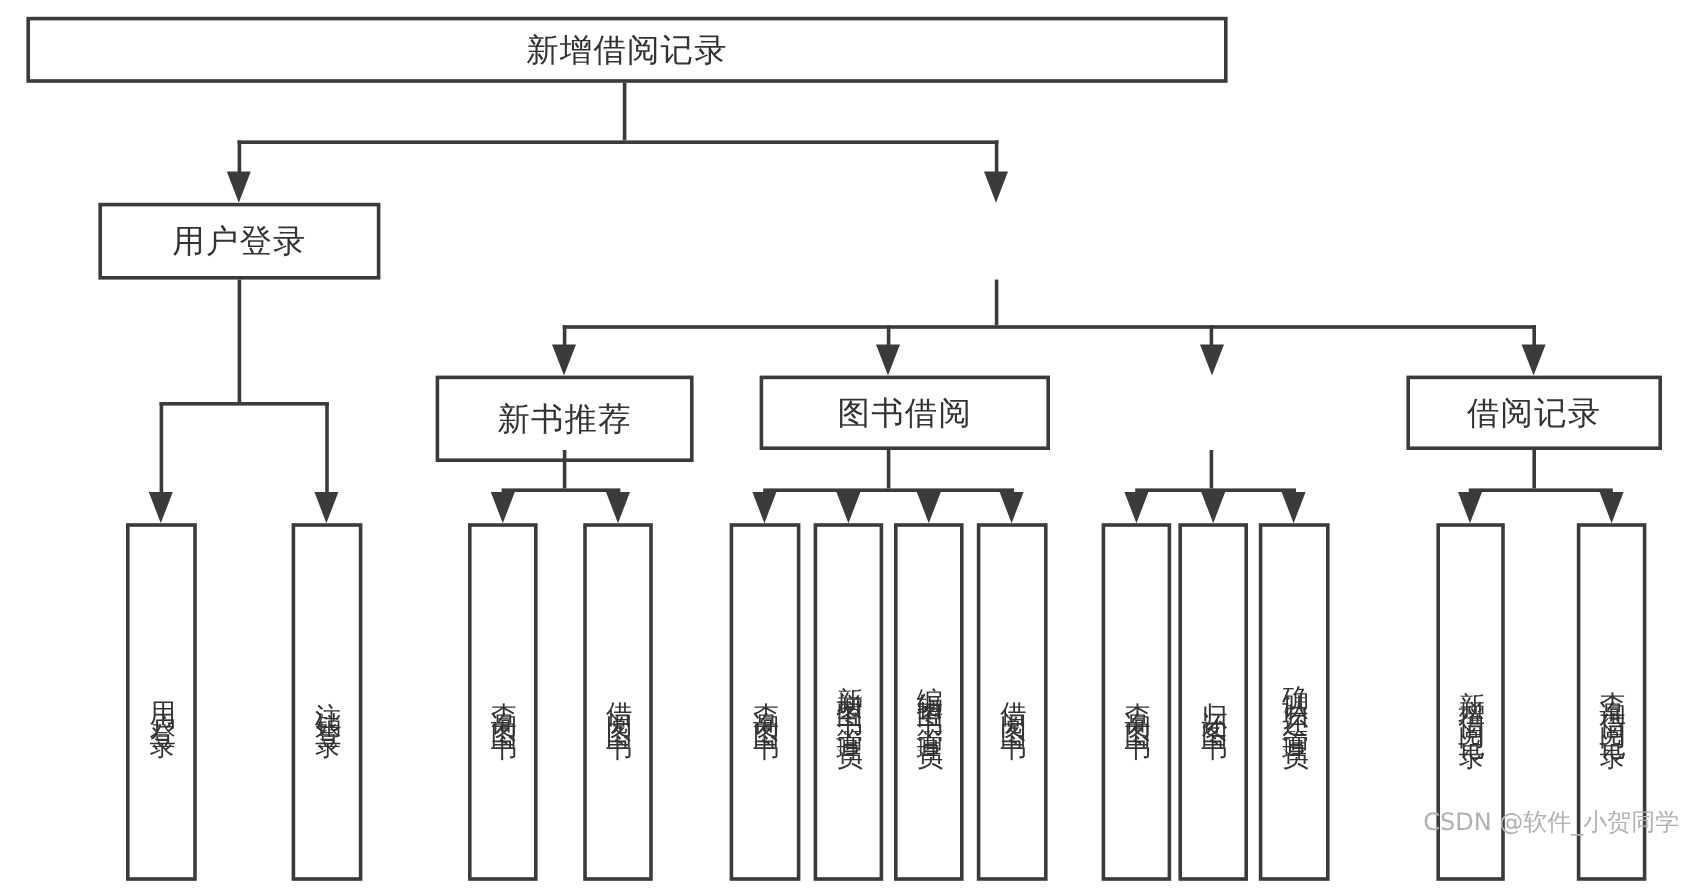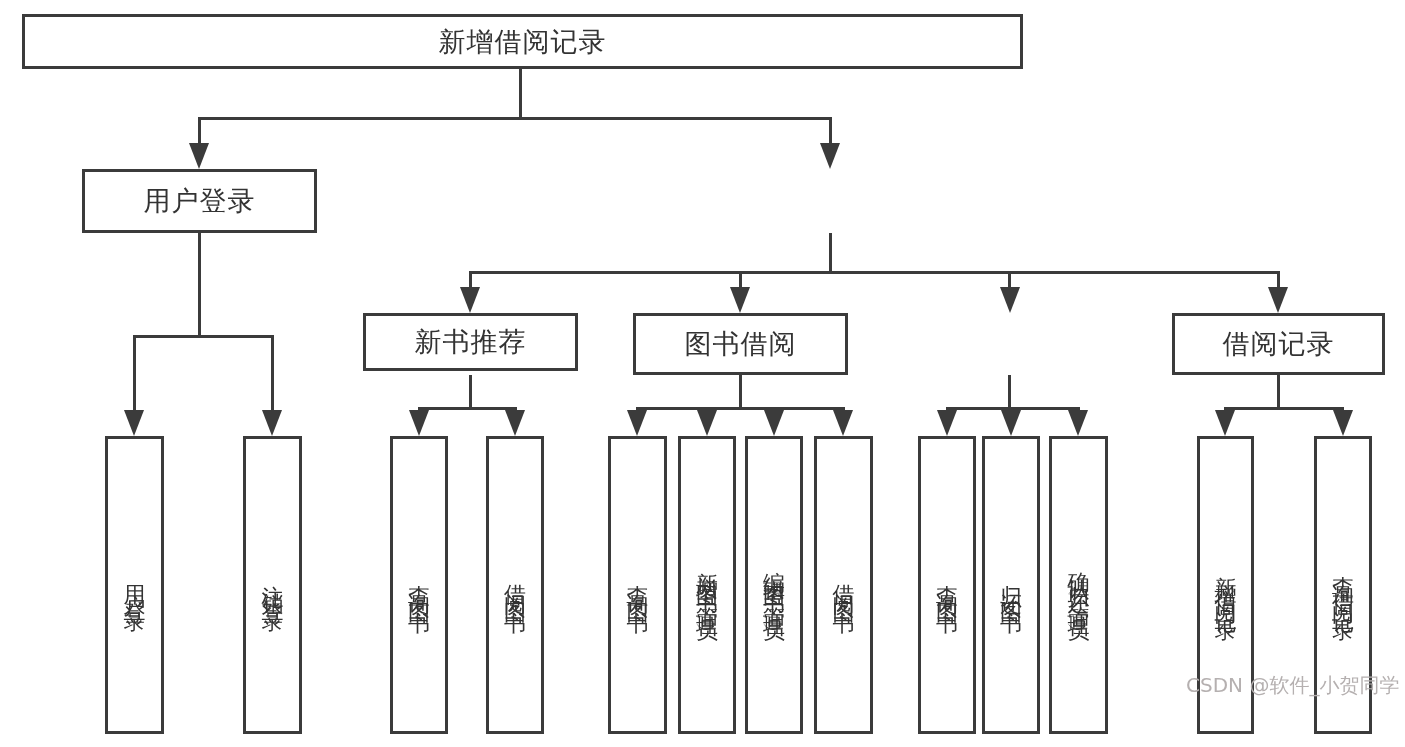--- a/index.html
+++ b/index.html
@@ -59,24 +59,24 @@
   <div class="hl" style="left:469px;top:271px;width:811px"></div>
   <div class="vl" style="left:469px;top:271px;height:18px"></div>
   <div class="ar" style="left:460px;top:287px"></div>
   <div class="vl" style="left:739px;top:271px;height:18px"></div>
   <div class="ar" style="left:730px;top:287px"></div>
   <div class="vl" style="left:1008px;top:271px;height:18px"></div>
   <div class="ar" style="left:1000px;top:287px"></div>
   <div class="vl" style="left:1277px;top:271px;height:18px"></div>
   <div class="ar" style="left:1268px;top:287px"></div>
 
-  <div class="box hbox" style="left:363px;top:313px;width:215px;height:58px">
+  <div class="box hbox" style="left:363px;top:313px;width:215px;height:72px">
     <span class="lbl">新书推荐</span>
   </div>
-  <div class="box hbox" style="left:633px;top:313px;width:215px;height:62px">
+  <div class="box hbox" style="left:633px;top:313px;width:242px;height:62px">
     <span class="lbl">图书借阅</span>
   </div>
   <div class="box hbox" style="left:1172px;top:313px;width:213px;height:62px">
     <span class="lbl">借阅记录</span>
   </div>
 
   <div class="vl" style="left:469px;top:375px;height:32px"></div>
   <div class="hl" style="left:418px;top:407px;width:99px"></div>
   <div class="ar" style="left:409px;top:410px"></div>
   <div class="ar" style="left:505px;top:410px"></div>

